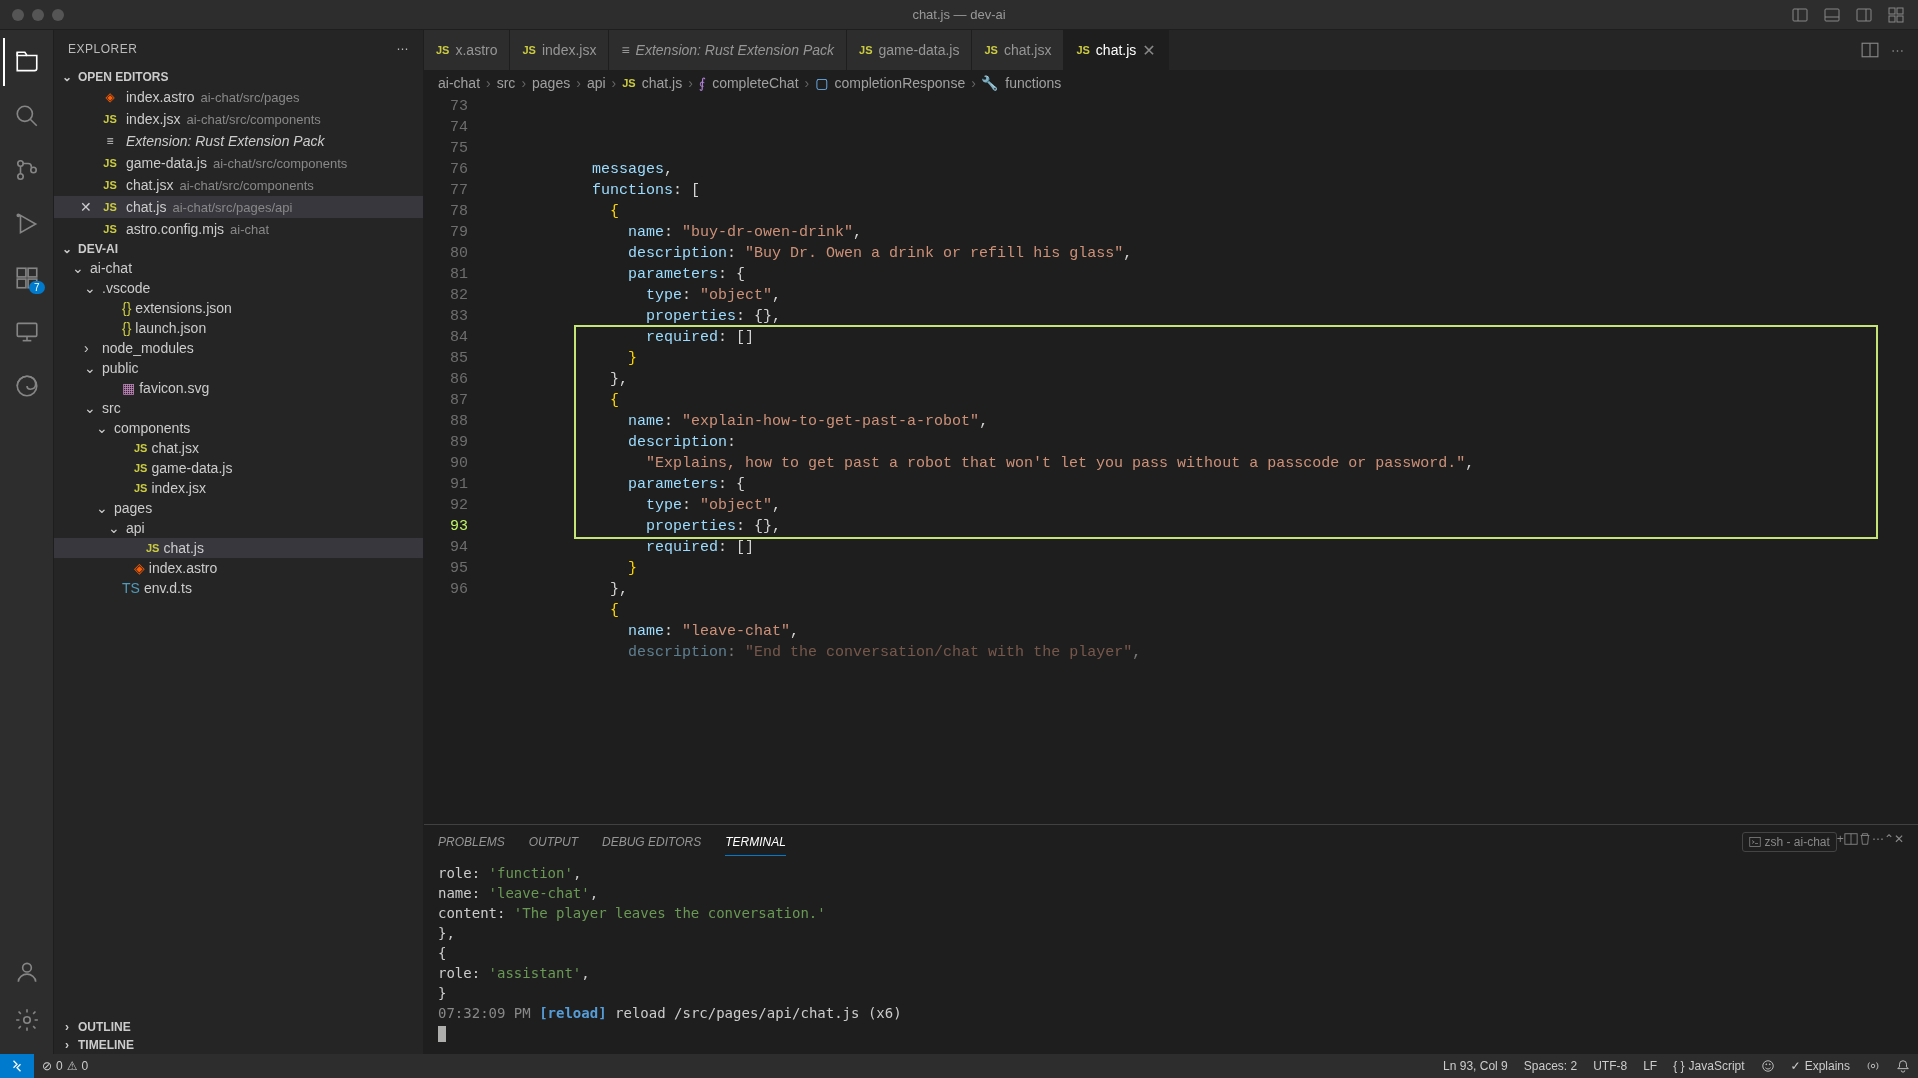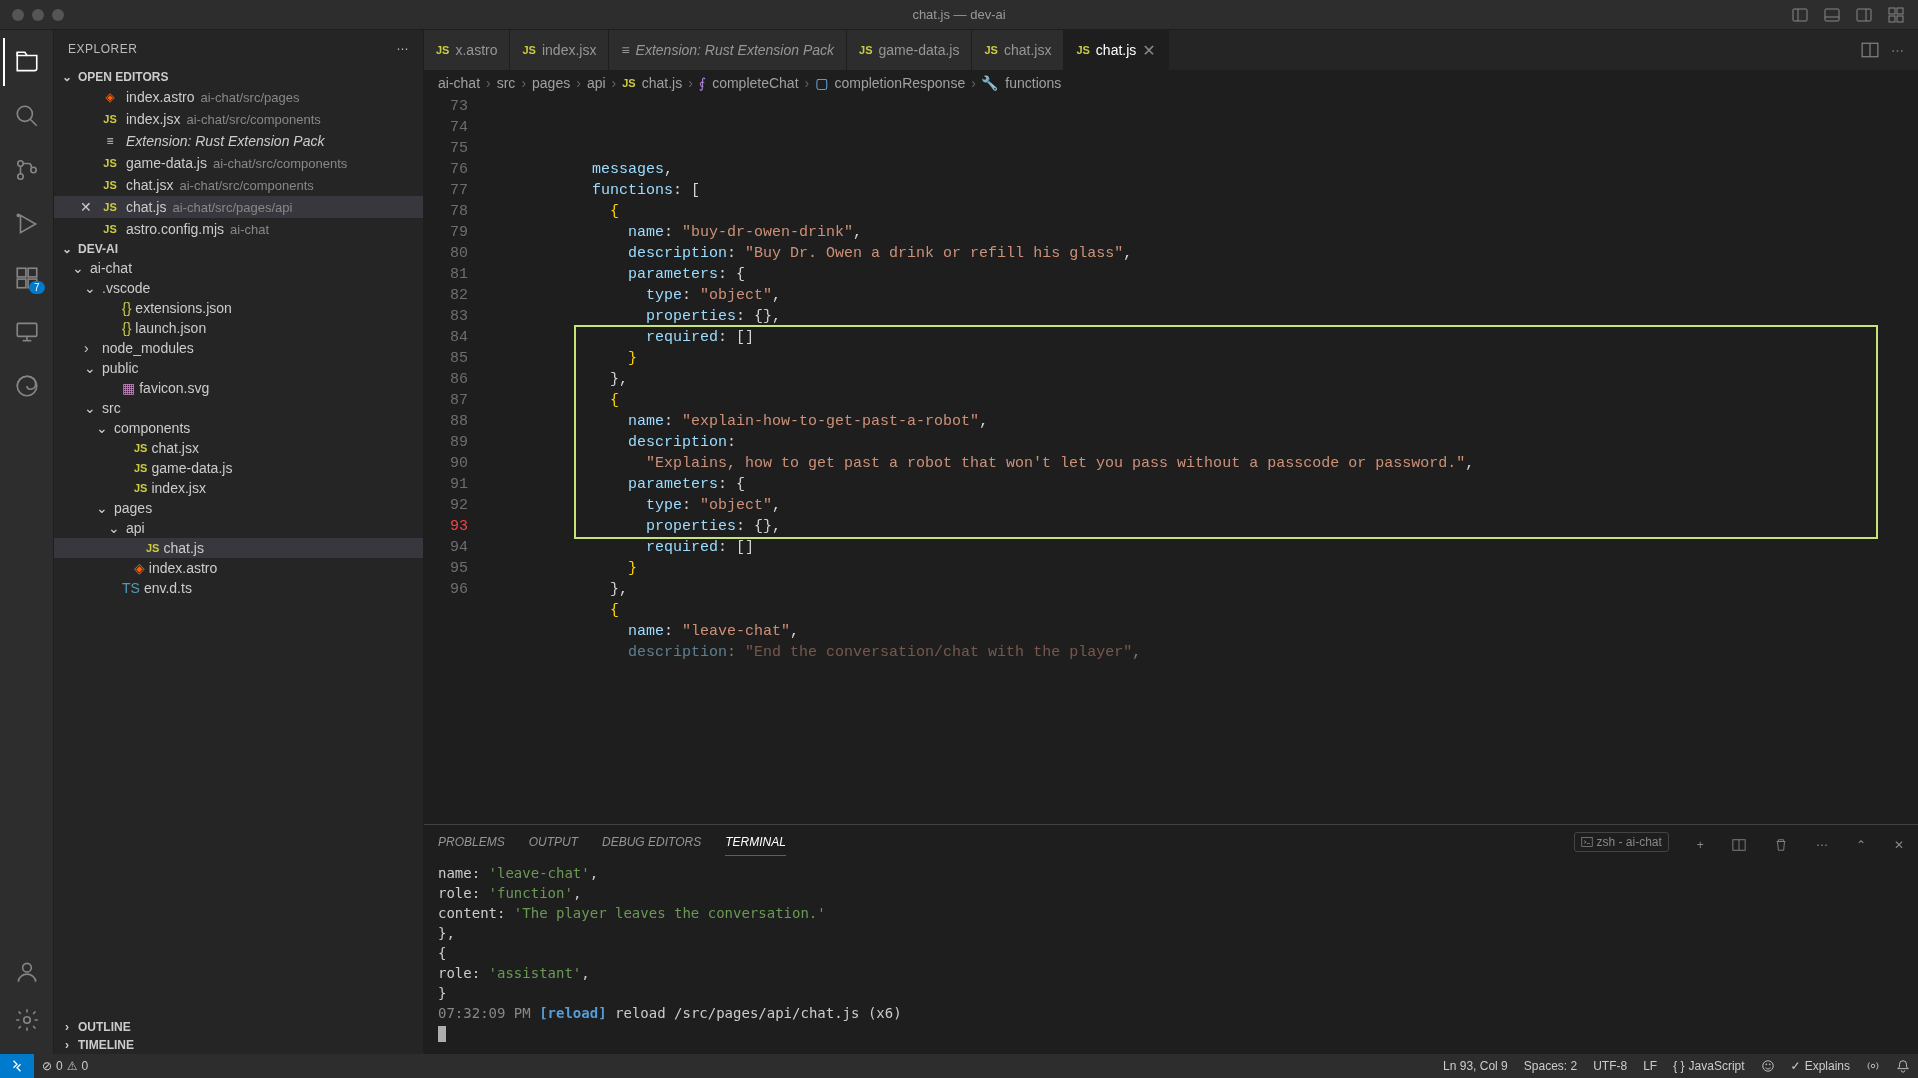--- a/index.html
+++ b/index.html
@@ -181,21 +181,21 @@
   overflow: hidden;
   position: relative;
 }
 .gutter {
   width: 60px;
   text-align: right;
   padding-right: 16px;
   color: #6e6e6e;
   user-select: none;
 }
-.gutter-line.active { color: #ef4444; }
+.gutter-line.active { color: #bef264; }
 .code-content { flex: 1; white-space: pre; position: relative; }
 .highlight-box {
   position: absolute;
   border: 2px solid #c5e478;
   pointer-events: none;
 }
 .tok-key { color: #9cdcfe; }
 .tok-str { color: #ce9178; }
 .tok-punc { color: #d4d4d4; }
 .tok-brace { color: #ffd700; }
@@ -209,21 +209,21 @@
 .panel-tabs {
   height: 34px;
   display: flex;
   align-items: center;
   padding: 0 14px;
   gap: 24px;
   font-size: 12px;
 }
 .panel-tab { color: #969696; cursor: pointer; padding: 6px 0; font-style: italic; }
 .panel-tab.active { color: #fff; border-bottom: 1px solid #007acc; }
-.panel-actions { margin-left: auto; display: flex; align-items: flex-end; gap: 28px; color: #888; }
+.panel-actions { margin-left: auto; display: flex; align-items: flex-start; gap: 0; color: #888; }
 .terminal-content {
   flex: 1;
   padding: 4px 14px;
   font-family: 'Menlo', 'Monaco', monospace;
   font-size: 14px;
   line-height: 20px;
   color: #cccccc;
 }
 .term-green { color: #6a9955; }
 .term-astro { color: #569cd6; font-weight: bold; }
@@ -623,22 +623,22 @@
               <svg width="14" height="14" viewBox="0 0 16 16" fill="none" stroke="currentColor">
                 <path d="M3 4h10M5 4V2h6v2M4 4l1 10h6l1-10"></path>
               </svg>
             </span>
           <span>⋯</span>
           <span>⌃</span>
           <span>✕</span>
         </div>
       </div>
       <div class="terminal-content" id="terminal-content">
+          <div><span>    role: </span><span class="term-green">'function'</span><span>,</span></div>
           <div><span>    name: </span><span class="term-green">'leave-chat'</span><span>,</span></div>
-          <div><span>    role: </span><span class="term-green">'function'</span><span>,</span></div>
           <div><span>    content: </span><span class="term-green">'The player leaves the conversation.'</span></div>
           <div><span>  },</span></div>
           <div><span>  {</span></div>
           <div><span>    role: </span><span class="term-green">'assistant'</span><span>,</span></div>
           <div><span>  }</span></div>
           <div><span class="term-time">07:32:09 PM </span><span class="term-astro">[reload]</span><span> reload /src/pages/api/chat.js (x6)</span></div>
           <div><span class="cursor-block"></span></div>
         </div>
     </div>
   </div>

